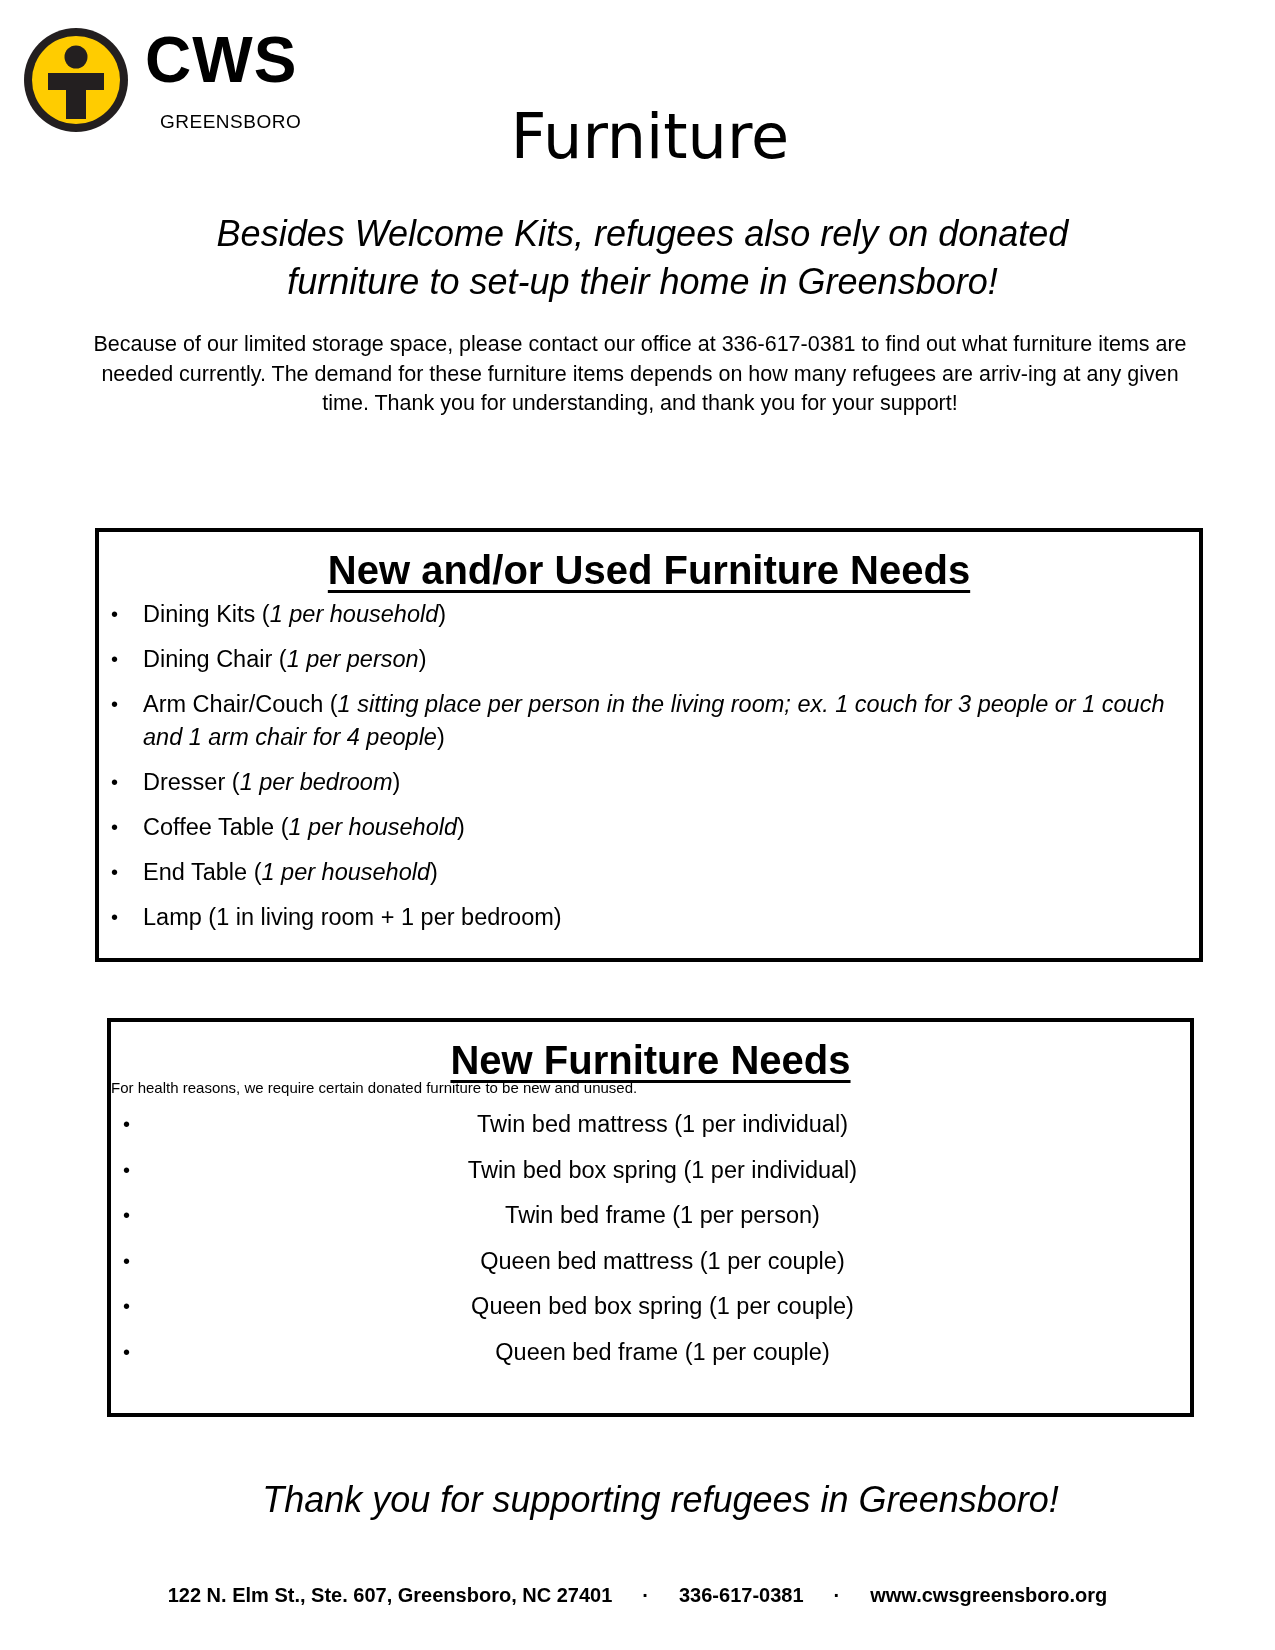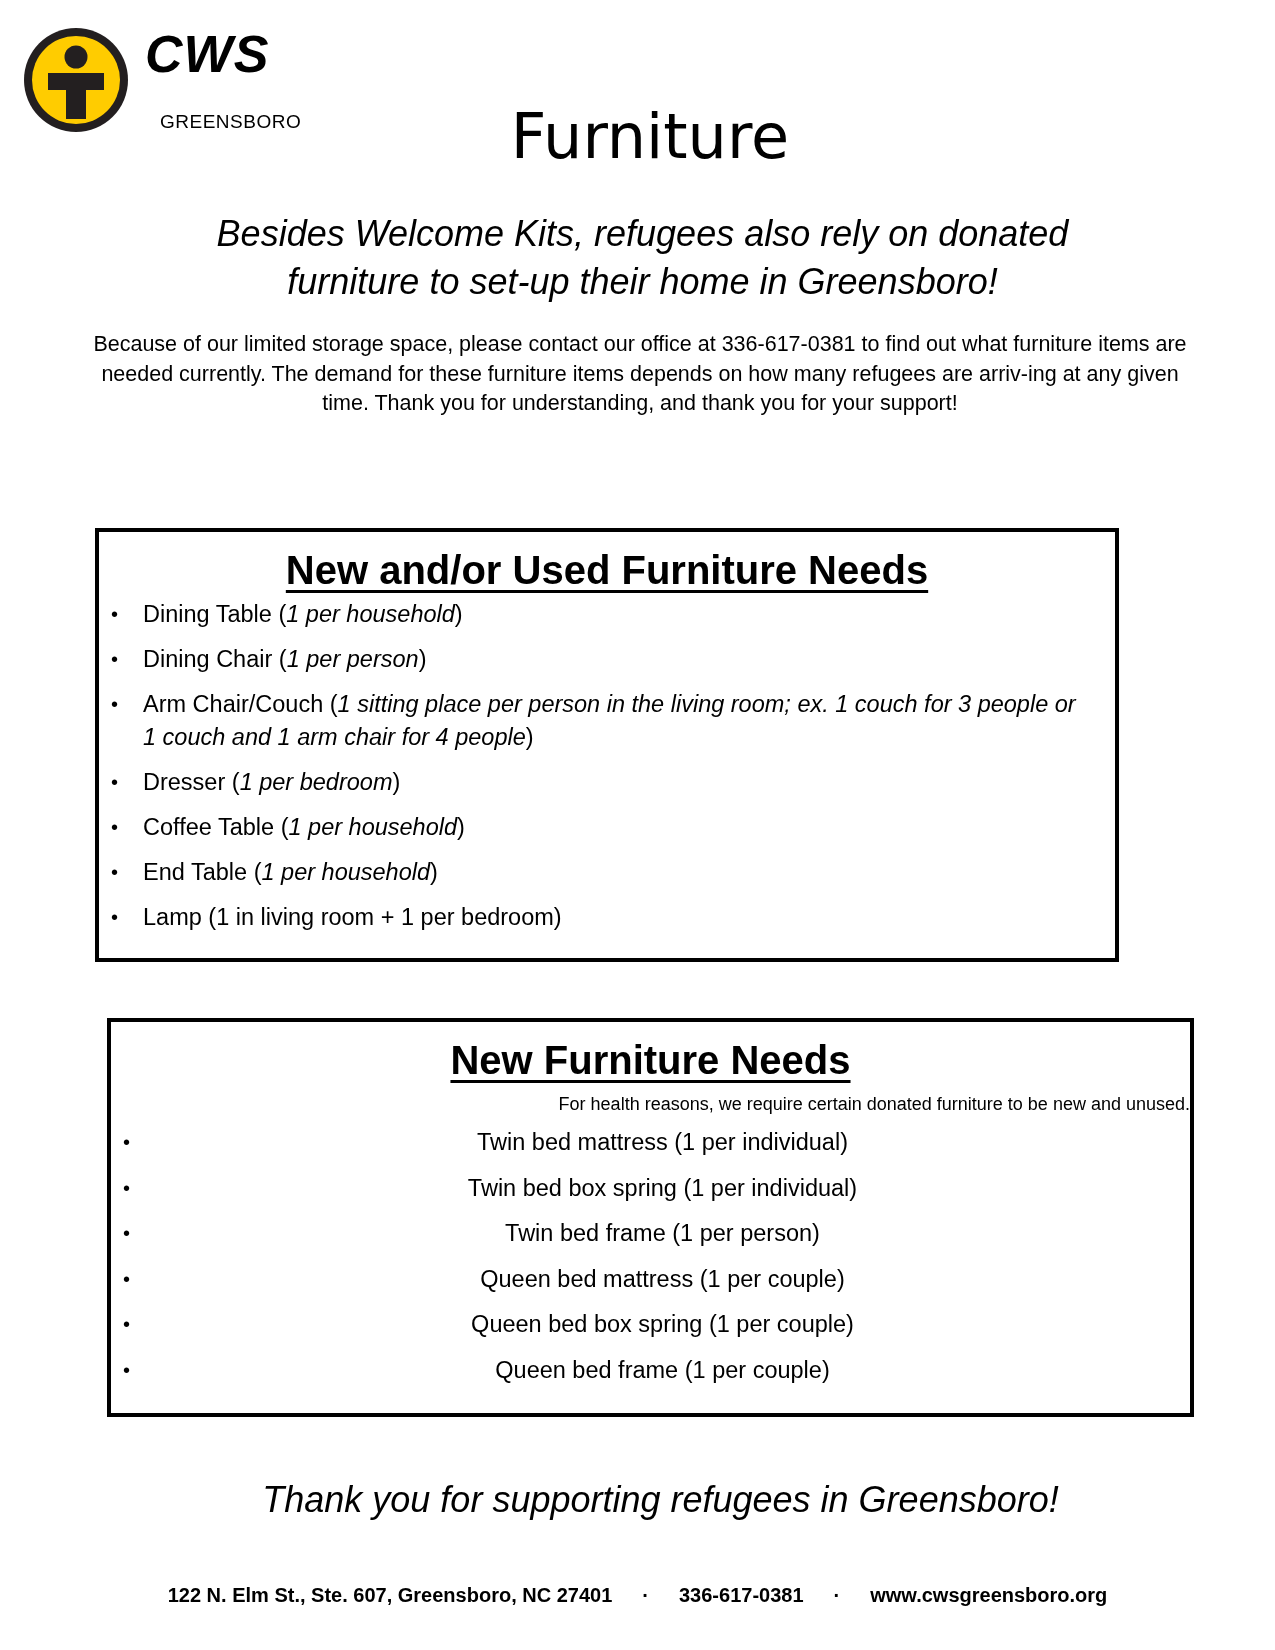--- a/index.html
+++ b/index.html
@@ -1,28 +1,28 @@
 <!DOCTYPE html>
 <html><head>
 <meta charset="utf-8">
 <style>
   html, body { margin: 0; padding: 0; background: #ffffff; }
   body { width: 1275px; height: 1650px; position: relative; overflow: hidden; color: #000; font-family: "Liberation Sans", sans-serif; }
   .abs { position: absolute; }
   .logo { left: 21px; top: 25px; width: 110px; height: 110px; }
-  .brand-name { left: 145px; top: 28px; font-size: 52px; font-weight: bold; letter-spacing: 1px; line-height: 1; font-style: italic; }
+  .brand-name { left: 145px; top: 28px; font-size: 64px; font-weight: bold; letter-spacing: 1px; line-height: 1; }
   .brand-sub { left: 160px; top: 112px; font-size: 19px; line-height: 1; letter-spacing: 0.5px; }
   .page-title { left: 0; width: 1300px; top: 100px; text-align: center; font-family: "DejaVu Sans", sans-serif; font-size: 62px; line-height: 1.2; }
   .tagline { left: 0; width: 1285px; top: 210px; text-align: center; font-style: italic; font-size: 36px; line-height: 48px; }
   .intro { left: 90px; width: 1100px; top: 330px; text-align: center; font-size: 21.5px; line-height: 29.5px; }
   .box { border: 4px solid #000; box-sizing: border-box; }
-  .box1 { left: 95px; top: 528px; width: 1024px; height: 434px; }
+  .box1 { left: 95px; top: 528px; width: 1108px; height: 434px; }
   .box2 { left: 107px; top: 1018px; width: 1087px; height: 399px; }
   .box-title { text-align: center; font-weight: bold; font-size: 40px; text-decoration: underline; text-decoration-thickness: 3px; text-underline-offset: 6px; line-height: 1; margin-top: 18px; }
-  .box-note { text-align: right; font-size: 18px; margin-top: 15px; line-height: 1; }
+  .box-note { text-align: left; font-size: 15px; line-height: 1; }
   ul.needs { list-style: none; margin: 0; padding: 0; }
   ul.needs li { position: relative; padding-left: 44px; font-size: 23.5px; line-height: 33px; margin-right: 20px; }
   ul.needs li::before { content: "•"; position: absolute; left: 12px; top: 0; font-size: 20px; }
   .box1 ul.needs { margin-top: 8px; }
   .box1 ul.needs li { margin-bottom: 12px; }
   .box2 ul.needs { margin-top: 13px; }
   .box2 ul.needs li { margin-bottom: 12.5px; text-align: center; }
   .qty { font-style: italic; }
   .closing { left: 0; width: 1275px; top: 1478px; text-align: center; font-style: italic; font-size: 36px; line-height: 1.2; padding-left: 23px; }
   .footer { left: 0; width: 1275px; top: 1585px; display: flex; justify-content: center; font-weight: bold; font-size: 20px; line-height: 1; }
@@ -48,21 +48,21 @@
 <div class="abs tagline">
   <div>Besides Welcome Kits, refugees also rely on donated</div>
   <div>furniture to set-up their home in Greensboro!</div>
 </div>
 
 <div class="abs intro">Because of our limited storage space, please contact our office at 336-617-0381 to find out what furniture items are needed currently. The demand for these furniture items depends on how many refugees are arriv-ing at any given time. Thank you for understanding, and thank you for your support!</div>
 
 <div class="abs box box1">
   <div class="box-title">New and/or Used Furniture Needs</div>
   <ul class="needs">
-    <li><span>Dining Table</span> (<span class="qty">1 per household</span>)</li>
+    <li><span>Dining Kits</span> (<span class="qty">1 per household</span>)</li>
     <li><span>Dining Chair</span> (<span class="qty">1 per person</span>)</li>
     <li><span>Arm Chair/Couch</span> (<span class="qty">1 sitting place per person in the living room; ex. 1 couch for 3 people or 1 couch and 1 arm chair for 4 people</span>)</li>
     <li><span>Dresser</span> (<span class="qty">1 per bedroom</span>)</li>
     <li><span>Coffee Table</span> (<span class="qty">1 per household</span>)</li>
     <li><span>End Table</span> (<span class="qty">1 per household</span>)</li>
     <li><span>Lamp</span> (<span>1 in living room + 1 per bedroom</span>)</li>
   </ul>
 </div>
 
 <div class="abs box box2">

